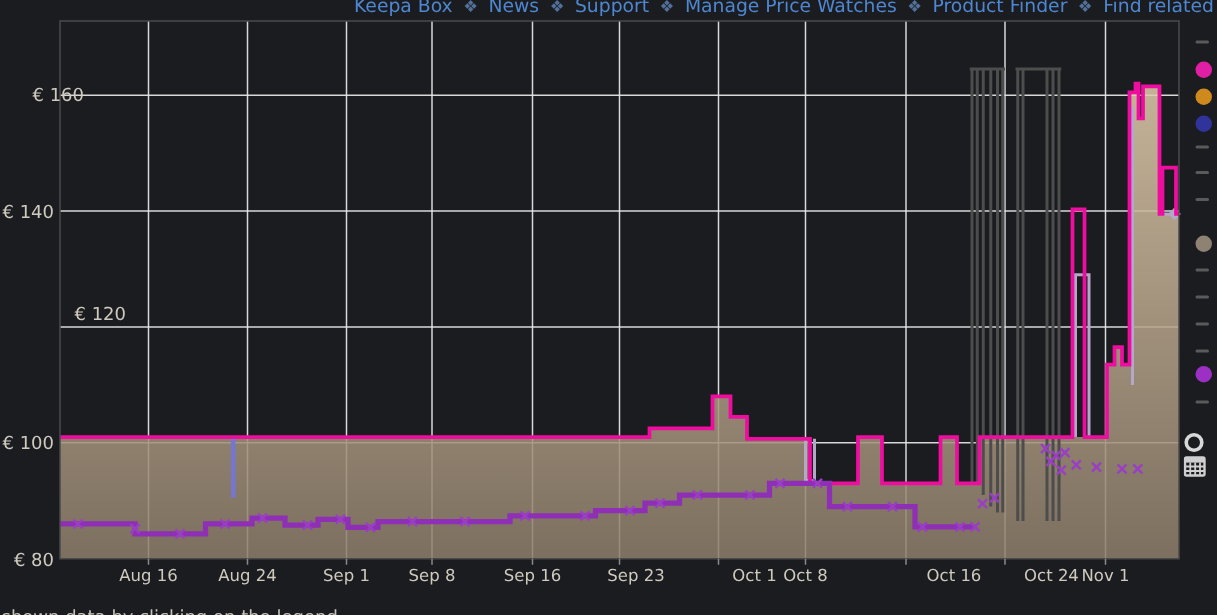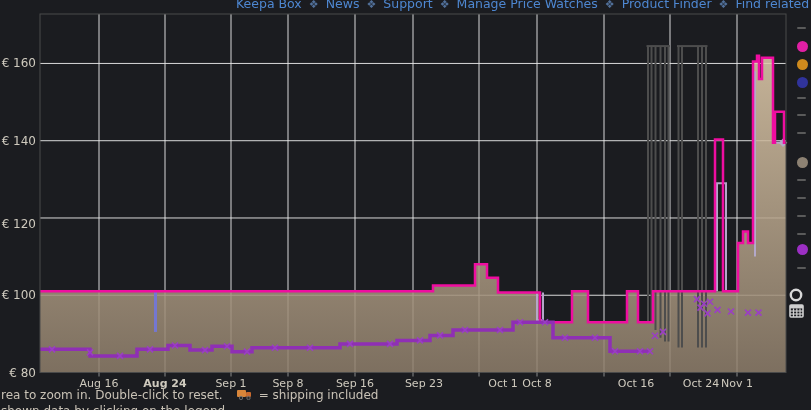--- a/index.html
+++ b/index.html
@@ -147,27 +147,27 @@
       <line x1="413" y1="372.5" x2="413" y2="376.5" stroke="#8a8a8a" stroke-width="1"></line>
       <line x1="479" y1="372.5" x2="479" y2="376.5" stroke="#8a8a8a" stroke-width="1"></line>
       <line x1="537" y1="372.5" x2="537" y2="376.5" stroke="#8a8a8a" stroke-width="1"></line>
       <line x1="604" y1="372.5" x2="604" y2="376.5" stroke="#8a8a8a" stroke-width="1"></line>
       <line x1="670" y1="372.5" x2="670" y2="376.5" stroke="#8a8a8a" stroke-width="1"></line>
       <line x1="737" y1="372.5" x2="737" y2="376.5" stroke="#8a8a8a" stroke-width="1"></line>
     </svg>
   <div id="y-axis">
       <div class="ylab" style="top: 365.5px; left: 0px;">€ 80</div>
       <div class="ylab" style="top: 288.237px; left: 0px;">€ 100</div>
-      <div class="ylab" style="top: 217px; left: 0px;">€ 120</div>
+      <div class="ylab" style="top: 202px; left: 0px; padding-left: 48px;">€ 120</div>
       <div class="ylab" style="top: 133.711px; left: 0px;">€ 140</div>
-      <div class="ylab" style="top: 56.4483px; left: 0px;">€ 160</div>
+      <div class="ylab" style="top: 56.4483px; left: 0px; padding-left: 20px;">€ 160</div>
     </div>
   <div id="x-axis">
       <div class="xlab" style="left: 64px;">Aug 16</div>
-      <div class="xlab" style="left: 130px; font-weight: bold;">Aug 24</div>
+      <div class="xlab" style="left: 130px;">Aug 24</div>
       <div class="xlab" style="left: 196px;">Sep 1</div>
       <div class="xlab" style="left: 253px;">Sep 8</div>
       <div class="xlab" style="left: 320px;">Sep 16</div>
       <div class="xlab" style="left: 389px;">Sep 23</div>
       <div class="xlab" style="left: 468px;">Oct 1</div>
       <div class="xlab" style="left: 502px;">Oct 8</div>
       <div class="xlab" style="left: 601px;">Oct 16</div>
       <div class="xlab" style="left: 666px;">Oct 24</div>
       <div class="xlab" style="left: 702px;">Nov 1</div>
     </div>
@@ -194,22 +194,14 @@
       <div class="leg-icon" style="top: 303px;"><svg width="15" height="15" viewBox="0 0 15 15">
           <rect x="1" y="2" width="13" height="12" rx="1" fill="none" stroke="#cfcfcf" stroke-width="1.6"></rect>
           <rect x="1" y="2" width="13" height="3.4" fill="#cfcfcf"></rect>
           <line x1="1" y1="8" x2="14" y2="8" stroke="#cfcfcf" stroke-width="1.2"></line>
           <line x1="1" y1="11" x2="14" y2="11" stroke="#cfcfcf" stroke-width="1.2"></line>
           <line x1="4.5" y1="5.4" x2="4.5" y2="14" stroke="#cfcfcf" stroke-width="1.2"></line>
           <line x1="7.8" y1="5.4" x2="7.8" y2="14" stroke="#cfcfcf" stroke-width="1.2"></line>
           <line x1="11" y1="5.4" x2="11" y2="14" stroke="#cfcfcf" stroke-width="1.2"></line>
         </svg></div>
     </div>
-  <div id="footer1">
-    <span>rea to zoom in. Double-click to reset.</span><span class="truck"><svg width="16" height="11" viewBox="0 0 16 11">
-          <rect x="0" y="1" width="9" height="7" rx="1" fill="#d9863a"></rect>
-          <rect x="9" y="3" width="5" height="5" rx="1" fill="#c96a2e"></rect>
-          <circle cx="4" cy="9" r="1.7" fill="#2a2a2a" stroke="#777" stroke-width="0.8"></circle>
-          <circle cx="11.5" cy="9" r="1.7" fill="#2a2a2a" stroke="#777" stroke-width="0.8"></circle>
-        </svg></span><span>= shipping included</span>
-  </div>
   <div id="footer2">shown data by clicking on the legend.</div>
 </div>
 
 </body></html>

